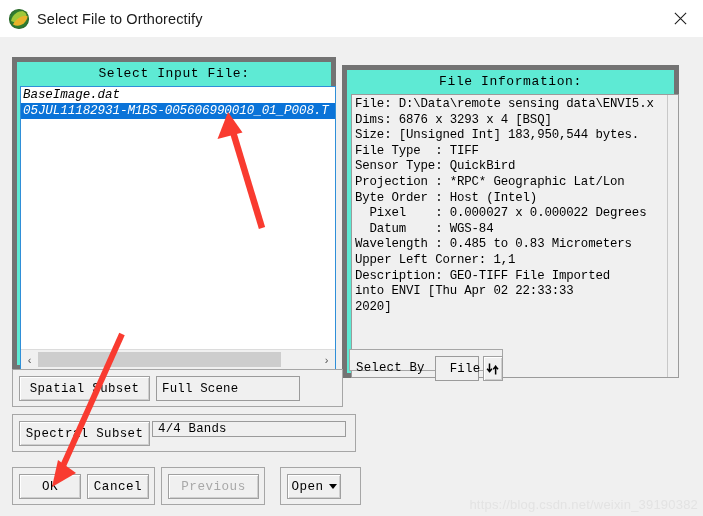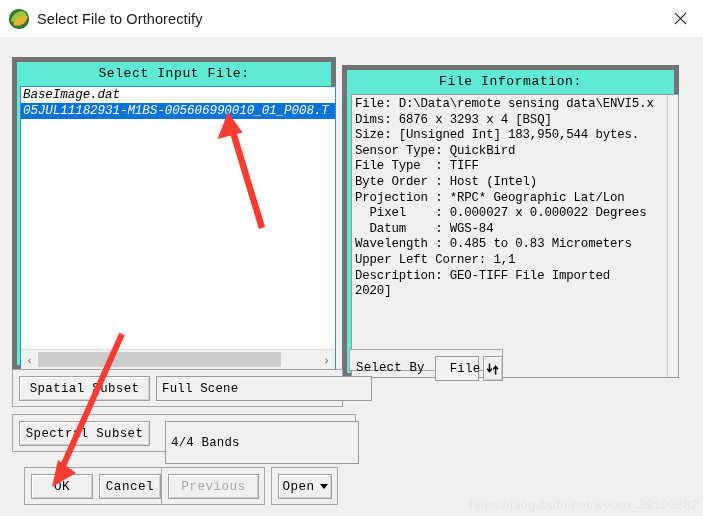--- a/index.html
+++ b/index.html
@@ -228,45 +228,45 @@
     background: #f0f0f0;
     border: 1px solid #9b9b9b;
     box-sizing: border-box;
     display: flex;
     align-items: center;
     padding-left: 5px;
     letter-spacing: 0.2px;
   }
 
   .btn-spatial  { position:absolute; left:6px;  top:6px; width:131px; height:25px; }
-  .fld-spatial  { position:absolute; left:143px; top:6px; width:216px; height:25px; }
+  .fld-spatial  { position:absolute; left:143px; top:6px; width:144px; height:25px; }
   .lbl-selectby { position:absolute; left:6px;  top:11px; font-family:"Liberation Mono", monospace; font-size:12.4px; color:#000; letter-spacing:0.2px;}
   .fld-selectby { position:absolute; left:85px; top:6px; width:44px; height:25px; justify-content:center; padding-left:16px; }
   .btn-sortarrow{ position:absolute; left:133px; top:6px; width:20px; height:25px; }
   .btn-spectral { position:absolute; left:6px;  top:6px; width:131px; height:25px; }
-  .fld-spectral { position:absolute; left:152px; top:6px; width:194px; height:43px; }
+  .fld-spectral { position:absolute; left:139px; top:6px; width:194px; height:16px; }
 
   
   .btnbar {
     position: absolute;
     left: 12px;
     top: 430px;
     height: 38px;
   }
   .btnbox {
     position: absolute;
     top: 0;
     border: 1px solid #a6a6a6;
     background: #f0f0f0;
     box-sizing: border-box;
     height: 38px;
   }
-  .bb-okcancel { left: 0;   width: 143px; margin-left: 12px; }
+  .bb-okcancel { left: 0;   width: 143px; }
   .bb-prev     { left: 149px; width: 104px; padding-left: 21px; }
-  .bb-open     { left: 259px; width: 67px;  }
+  .bb-open     { left: 268px; width: 81px;  }
 
   .bbtn {
     position: absolute;
     top: 6px;
     height: 25px;
     font-family: "Liberation Mono", monospace;
     font-size: 12.6px;
     color: #000;
     background: #f0f0f0;
     border: 1px solid #a0a0a0;
@@ -352,29 +352,30 @@
       </div>
     </div>
 
     <div class="panel right">
       <div class="panel-title">File Information:</div>
       <div class="fileinfo-wrap">
         <div class="fileinfo-inner" id="info-lines">
             <div class="info-line">File: D:\Data\remote sensing data\ENVI5.x</div>
             <div class="info-line">Dims: 6876 x 3293 x 4 [BSQ]</div>
             <div class="info-line">Size: [Unsigned Int] 183,950,544 bytes.</div>
+            <div class="info-line">File Type  : TIFF</div>
             <div class="info-line">Sensor Type: QuickBird</div>
-            <div class="info-line">File Type  : TIFF</div>
+            <div class="info-line">Projection : *RPC* Geographic Lat/Lon</div>
             <div class="info-line">Byte Order : Host (Intel)</div>
-            <div class="info-line">Projection : *RPC* Geographic Lat/Lon</div>
             <div class="info-line">  Pixel    : 0.000027 x 0.000022 Degrees</div>
             <div class="info-line">  Datum    : WGS-84</div>
             <div class="info-line">Wavelength : 0.485 to 0.83 Micrometers</div>
             <div class="info-line">Upper Left Corner: 1,1</div>
             <div class="info-line">Description: GEO-TIFF File Imported</div>
+            <div class="info-line">into ENVI [Thu Apr 02 22:33:33</div>
             <div class="info-line">2020]</div>
           </div>
         <div class="vscroll"></div>
       </div>
     </div>
   </div>
 
   <div class="row-group row-spatial">
     <span class="envi-btn btn-spatial">Spatial Subset</span>
     <span class="envi-field fld-spatial">Full Scene</span>

